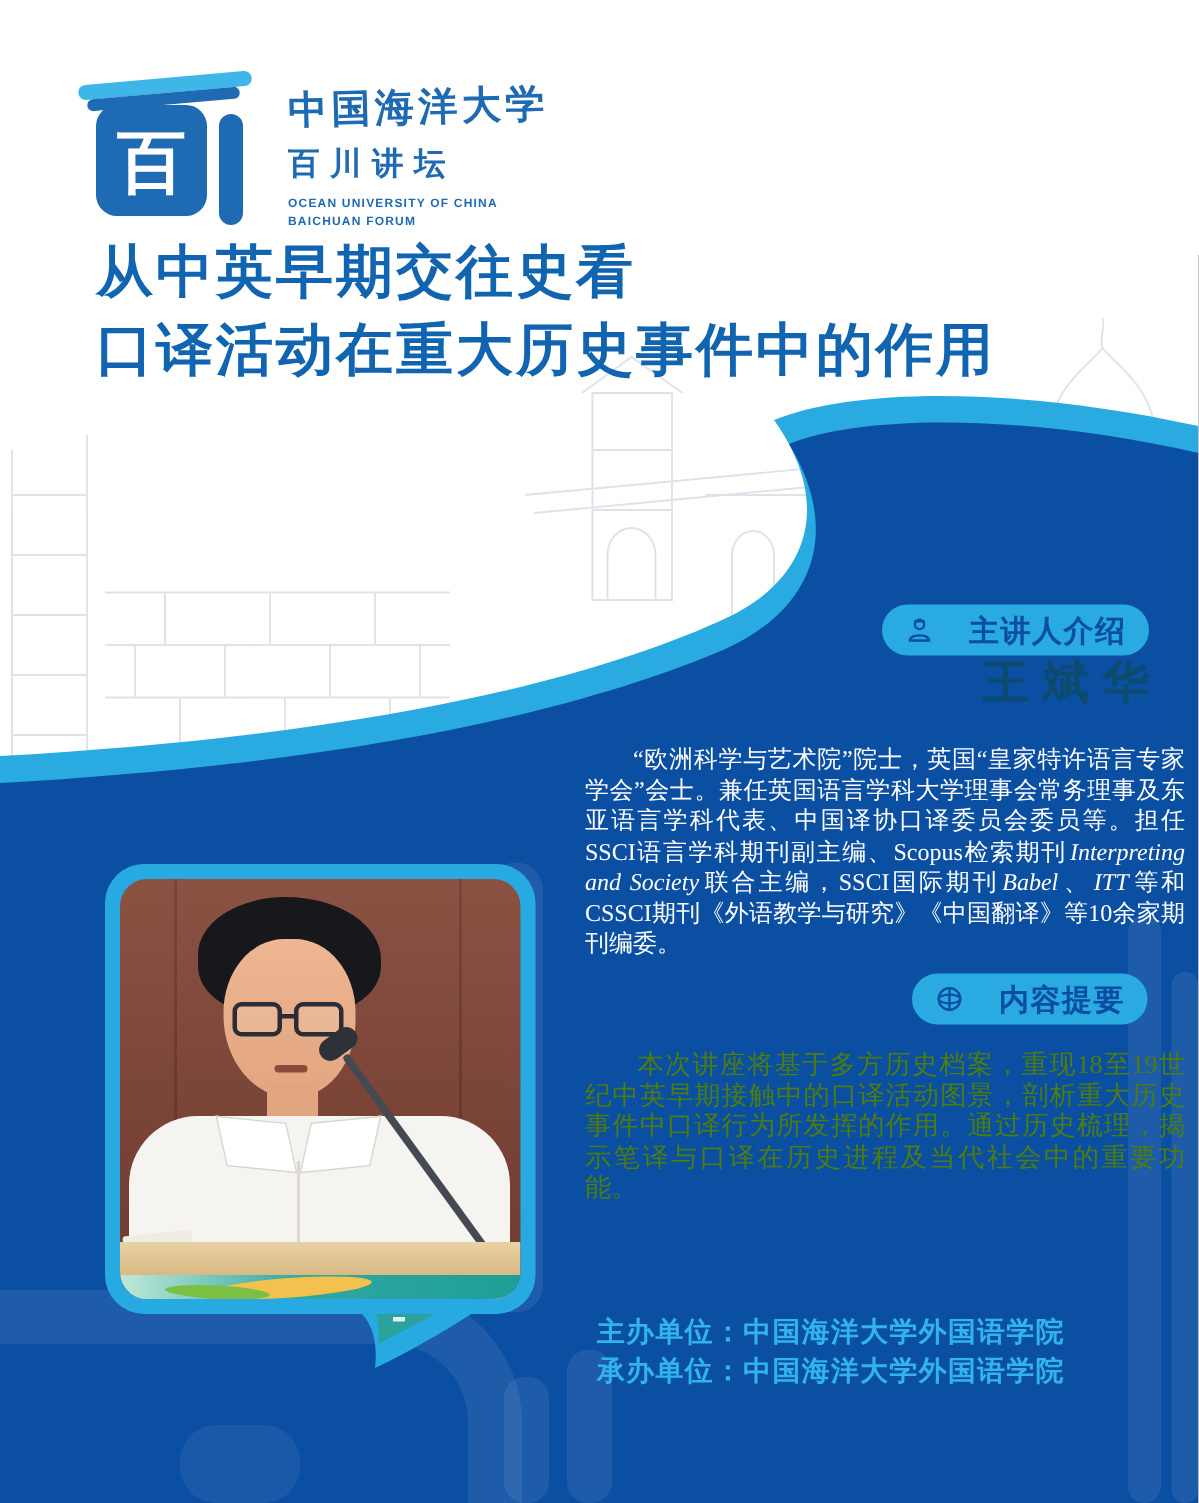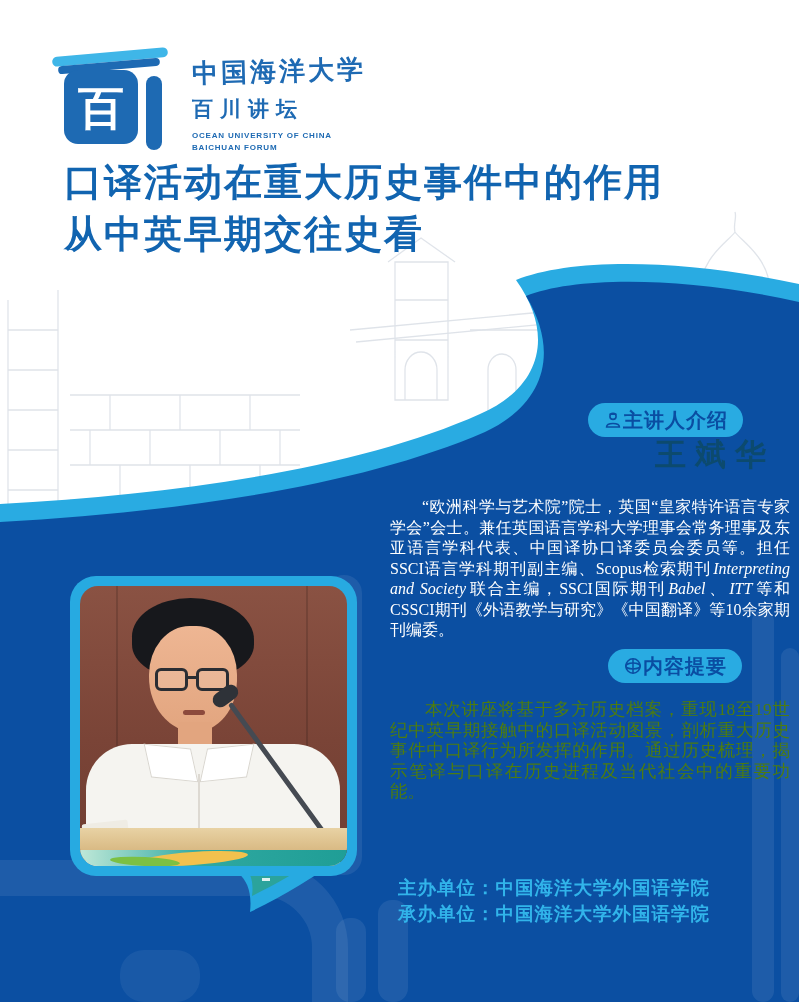--- a/index.html
+++ b/index.html
@@ -29,21 +29,21 @@
   .logo-en{font-size:8px;font-weight:700;letter-spacing:.8px;line-height:11px;margin-top:7px;}
 
   .title{position:absolute;left:64px;top:156px;z-index:2;color:var(--title-blue);
          font-size:38px;font-weight:800;line-height:52px;letter-spacing:2px;}
   .meta{position:absolute;left:66px;top:296px;z-index:2;color:var(--title-blue);
         font-size:26px;font-weight:800;line-height:38px;letter-spacing:1px;}
   .meta .row{white-space:nowrap;}
 
   .badge{position:absolute;z-index:2;height:34px;background:var(--accent-cyan);border-radius:17px;
          color:var(--badge-text);font-weight:800;font-size:20px;display:flex;align-items:center;
-         gap:0;padding:0 15px;letter-spacing:1px;}
+         gap:23px;padding:0 15px;letter-spacing:1px;}
   .badge svg{display:block;}
   .badge-speaker{left:588px;top:403px;}
   .badge-abstract{left:608px;top:649px;}
 
   .speaker-name{position:absolute;right:24px;top:434px;z-index:2;color:#0c4a6e;
         font-family:"Liberation Serif","DejaVu Serif",serif;font-size:31px;font-weight:700;letter-spacing:9px;}
   .speaker-affil{position:absolute;right:24px;top:470px;z-index:2;color:#fff;
         font-family:"Liberation Serif","DejaVu Serif",serif;font-size:19px;letter-spacing:2px;}
 
   .bio{position:absolute;left:390px;top:497px;width:400px;z-index:2;color:#fff;
@@ -135,22 +135,22 @@
     </svg>
     <div class="logo-text">
       <div class="uni-cn">中国海洋大学</div>
       <div class="forum-cn">百川讲坛</div>
       <div class="logo-en">OCEAN UNIVERSITY OF CHINA</div>
       <div class="logo-en" style="margin-top:1px;">BAICHUAN FORUM</div>
     </div>
   </div>
 
   <div class="title">
+    <div>从中英早期交往史看</div>
     <div>口译活动在重大历史事件中的作用</div>
-    <div>从中英早期交往史看</div>
   </div>
 
 
   <div class="badge badge-speaker">
     <svg width="20" height="20" viewBox="0 0 20 20">
       <g stroke="#0a4da2" stroke-width="1.6" fill="none">
         <circle cx="10" cy="6.3" r="3.1"></circle>
         <path d="M3.6,17 C3.6,12.4 16.4,12.4 16.4,17 Z"></path>
         <path d="M6.5,4.2 H13.5"></path>
       </g>

